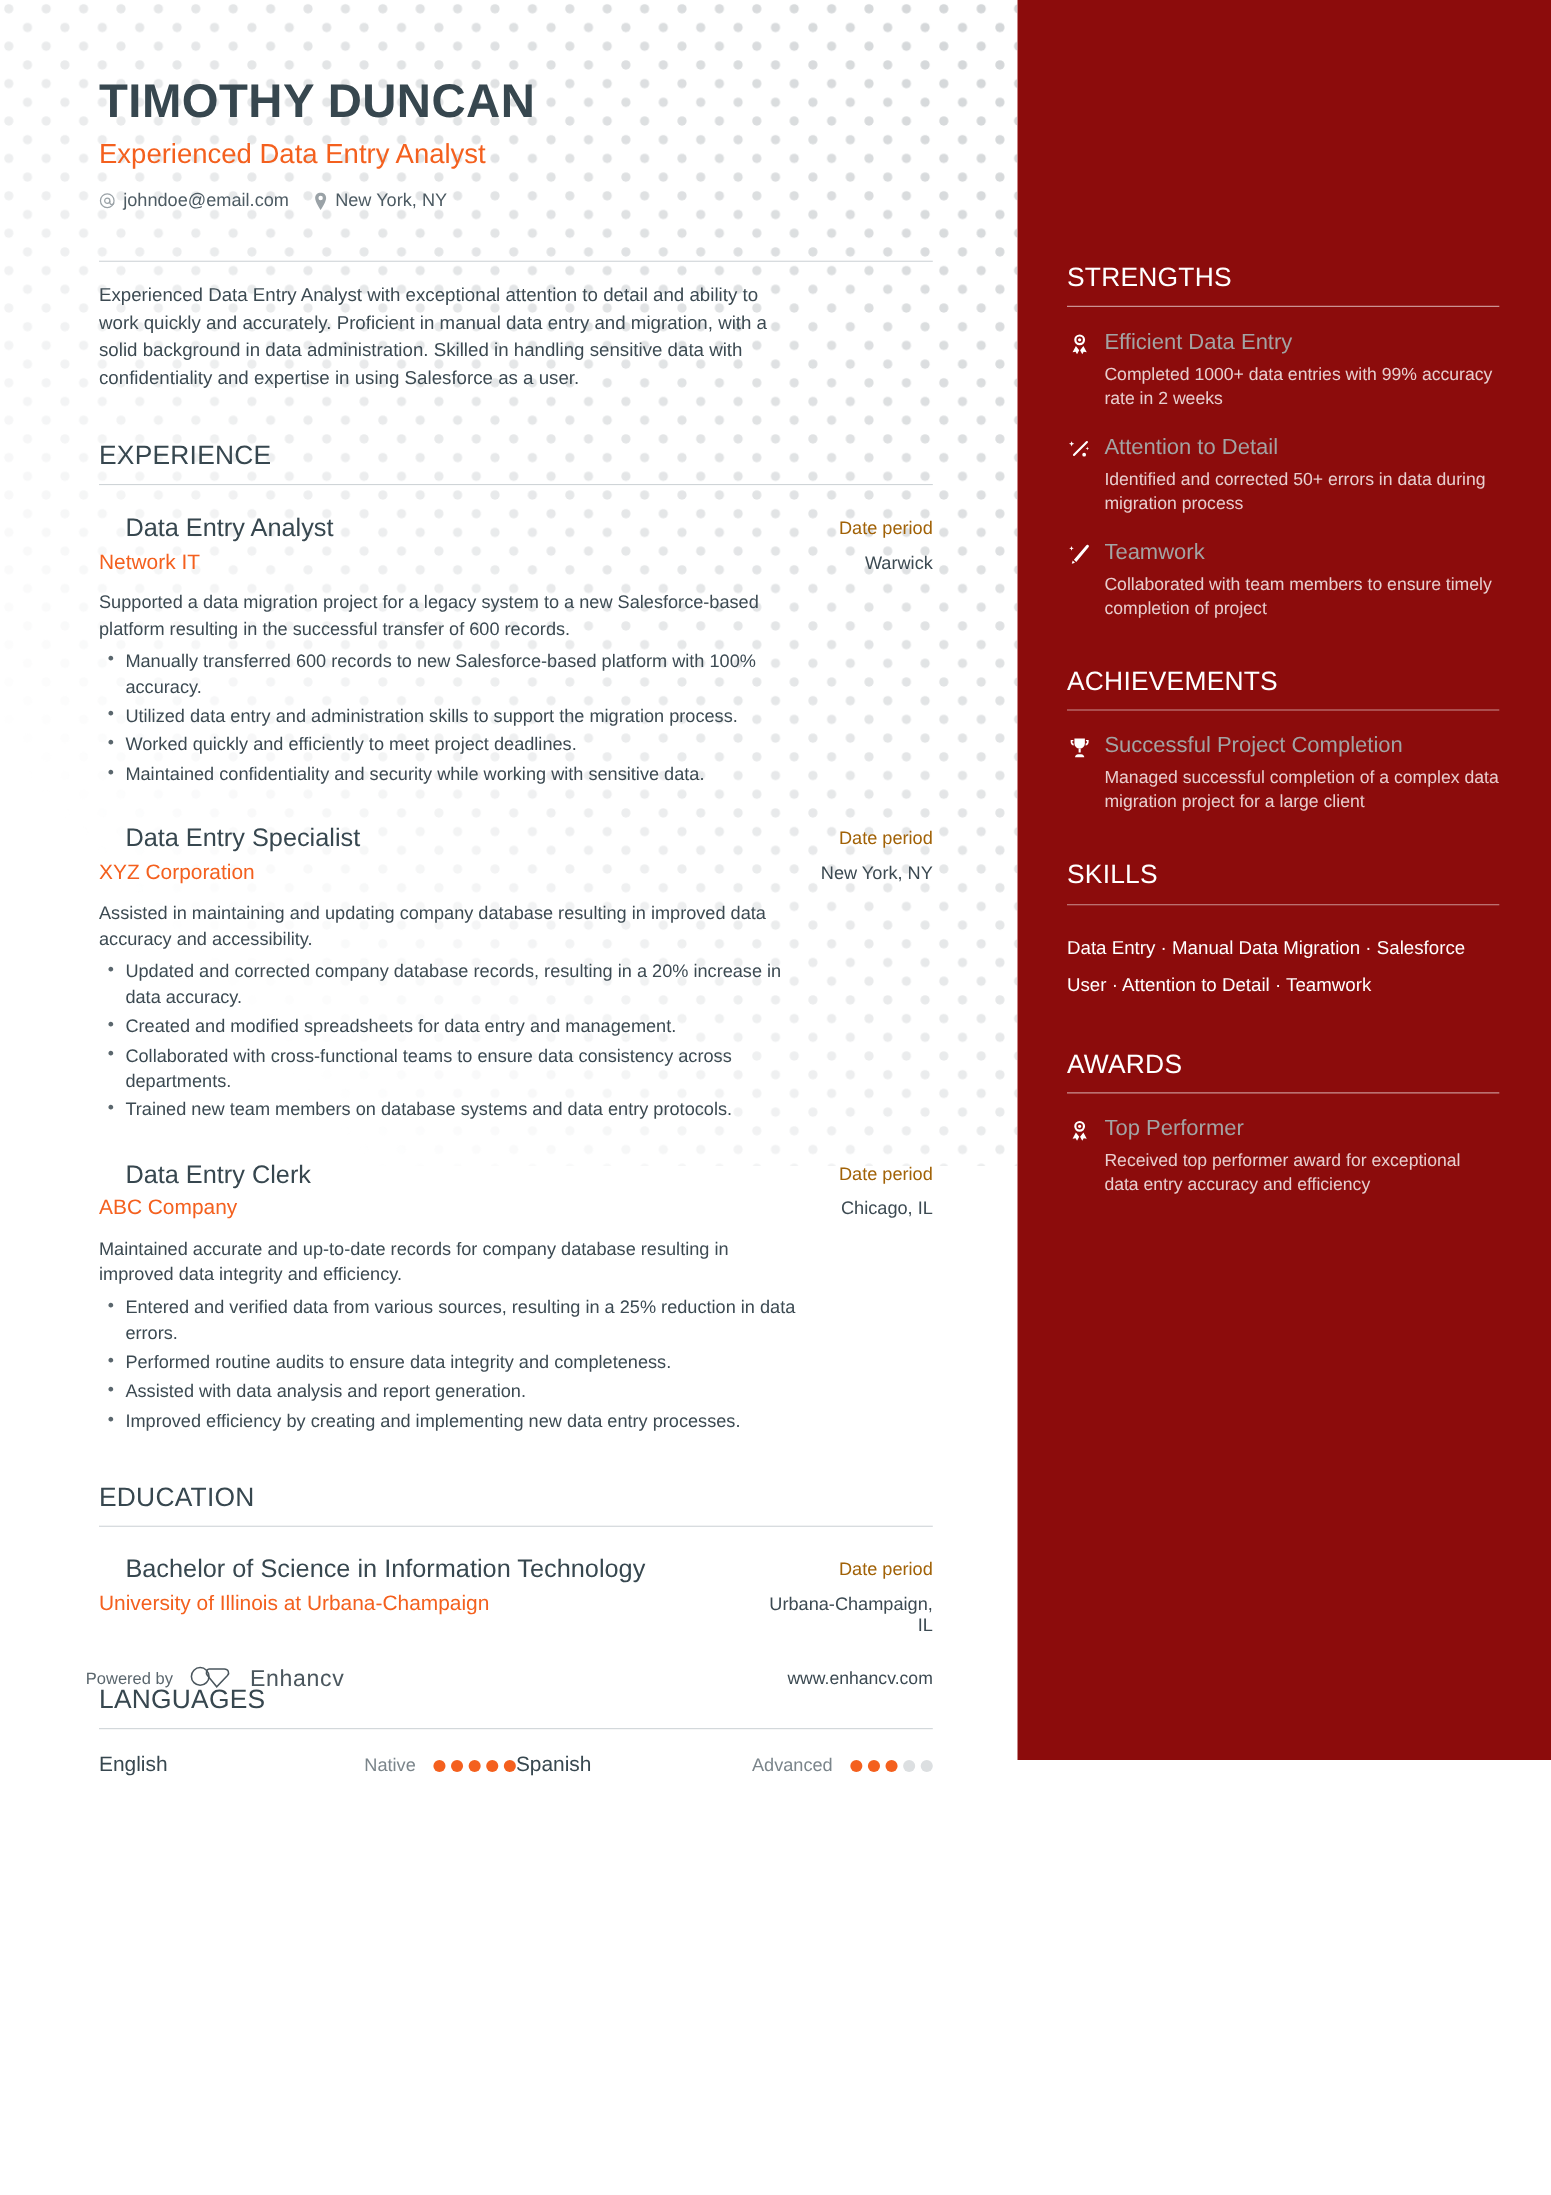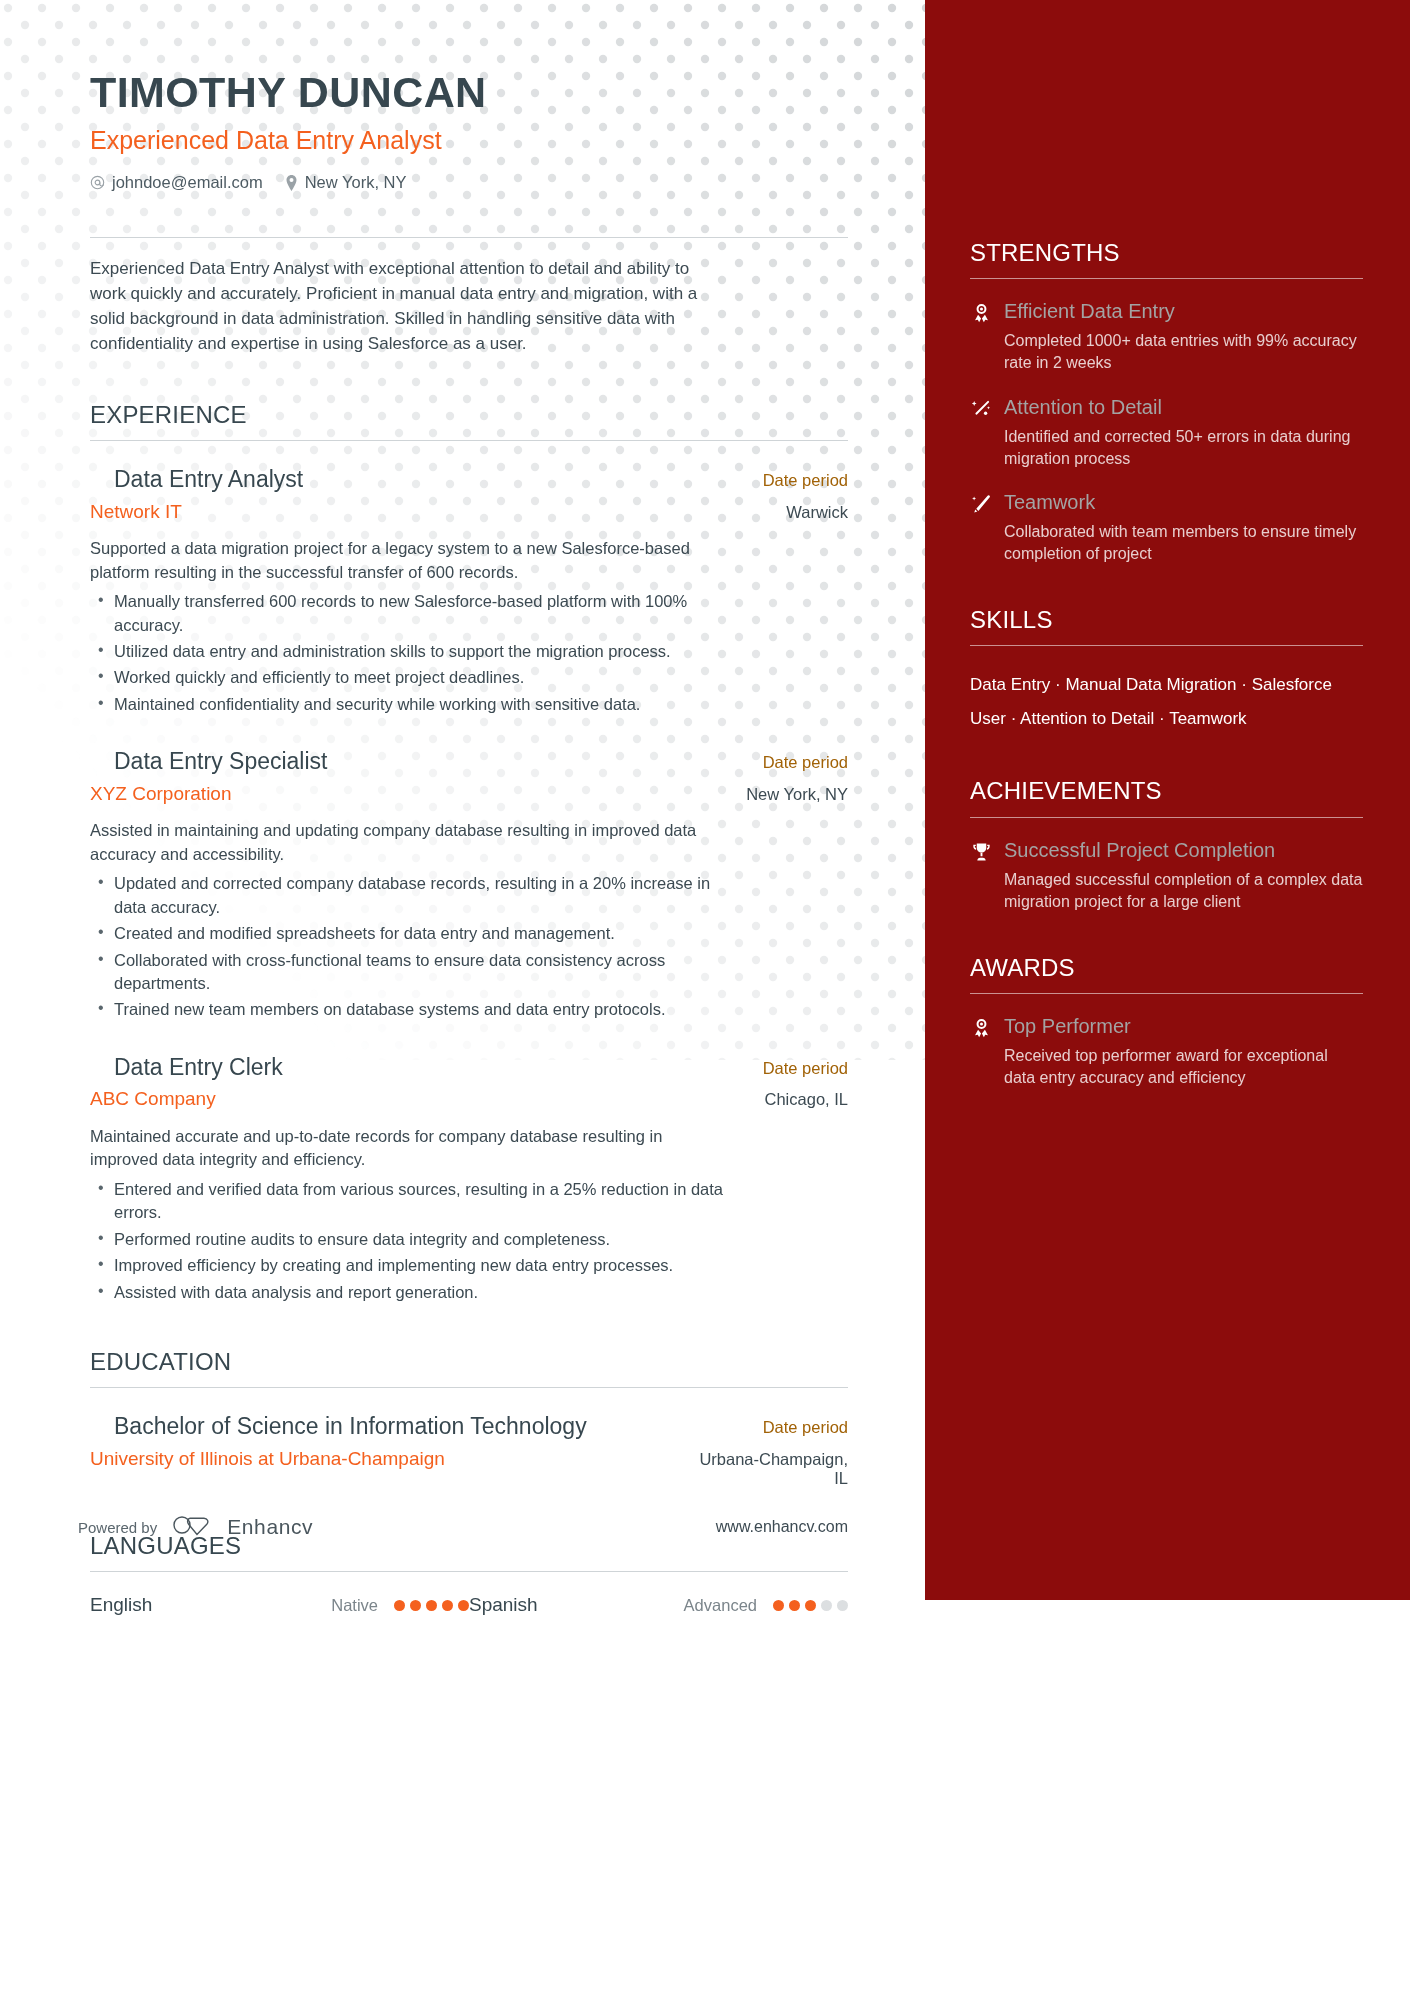--- a/index.html
+++ b/index.html
@@ -384,22 +384,22 @@
        <div class="entry-date">Date period</div>
      </div>
      <div class="entry-row org-row">
        <div class="entry-org">ABC Company</div>
        <div class="entry-loc">Chicago, IL</div>
      </div>
      <div class="entry-desc">Maintained accurate and up-to-date records for company database resulting in improved data integrity and efficiency.</div>
      <ul class="bullets">
               <li>Entered and verified data from various sources, resulting in a 25% reduction in data errors.</li>
               <li>Performed routine audits to ensure data integrity and completeness.</li>
+              <li>Assisted with data analysis and report generation.</li>
               <li>Improved efficiency by creating and implementing new data entry processes.</li>
-              <li>Assisted with data analysis and report generation.</li>
             </ul>
           </div>
         </div>
     </div>
 
     <div class="section">
       <div class="section-title">EDUCATION</div>
       <div class="section-rule"></div>
       <div id="education-list">
           <div class="entry">
@@ -502,43 +502,43 @@
             </span>
        <span class="side-item-body">
          <span class="side-item-title" style="display: block;">Teamwork</span>
          <span class="side-item-desc" style="display: block;">Collaborated with team members to ensure timely completion of project</span>
        </span>
           </div>
         </div>
     </div>
 
     <div class="side-section">
-      <div class="side-title">SKILLS</div>
-      <div class="side-rule"></div>
-      <div class="skills-text" id="skills-text"><span>Data Entry</span> <span>·</span> <span>Manual Data Migration</span> <span>·</span> <span>Salesforce User</span> <span>·</span> <span>Attention to Detail</span> <span>·</span> <span>Teamwork</span></div>
-    </div>
-
-    <div class="side-section">
       <div class="side-title">ACHIEVEMENTS</div>
       <div class="side-rule"></div>
       <div id="achievements-list">
           <div class="side-item">
             <span class="side-icon">
               <svg width="19" height="20" viewBox="0 0 20 20" fill="#fff">
                 <path d="M5 1h10v4.4c0 2.9-2.2 5.2-5 5.2s-5-2.3-5-5.2z"></path>
                 <path d="M4 2.3H1.4v1.9c0 1.9 1.3 3.2 2.9 3.4V5.8c-.8-.2-1.3-.8-1.3-1.6V3.6H4zM16 2.3h2.6v1.9c0 1.9-1.3 3.2-2.9 3.4V5.8c.8-.2 1.3-.8 1.3-1.6V3.6H16z"></path>
                 <path d="M9 10.8h2v3.6H9zM5.6 18.9c0-1.6 1.3-2.9 2.9-2.9h3c1.6 0 2.9 1.3 2.9 2.9z"></path>
               </svg>
             </span>
        <span class="side-item-body">
          <span class="side-item-title" style="display: block;">Successful Project Completion</span>
          <span class="side-item-desc" style="display: block;">Managed successful completion of a complex data migration project for a large client</span>
        </span>
           </div>
         </div>
+    </div>
+
+    <div class="side-section">
+      <div class="side-title">SKILLS</div>
+      <div class="side-rule"></div>
+      <div class="skills-text" id="skills-text"><span>Data Entry</span> <span>·</span> <span>Manual Data Migration</span> <span>·</span> <span>Salesforce User</span> <span>·</span> <span>Attention to Detail</span> <span>·</span> <span>Teamwork</span></div>
     </div>
 
     <div class="side-section">
       <div class="side-title">AWARDS</div>
       <div class="side-rule"></div>
       <div id="awards-list">
           <div class="side-item">
             <span class="side-icon">
               <svg width="19" height="21" viewBox="0 0 20 22" fill="#fff">
                 <path d="M10 1a5.2 5.2 0 1 0 0 10.4A5.2 5.2 0 0 0 10 1zm0 2.1a3.1 3.1 0 1 1 0 6.2 3.1 3.1 0 0 1 0-6.2z"></path>

